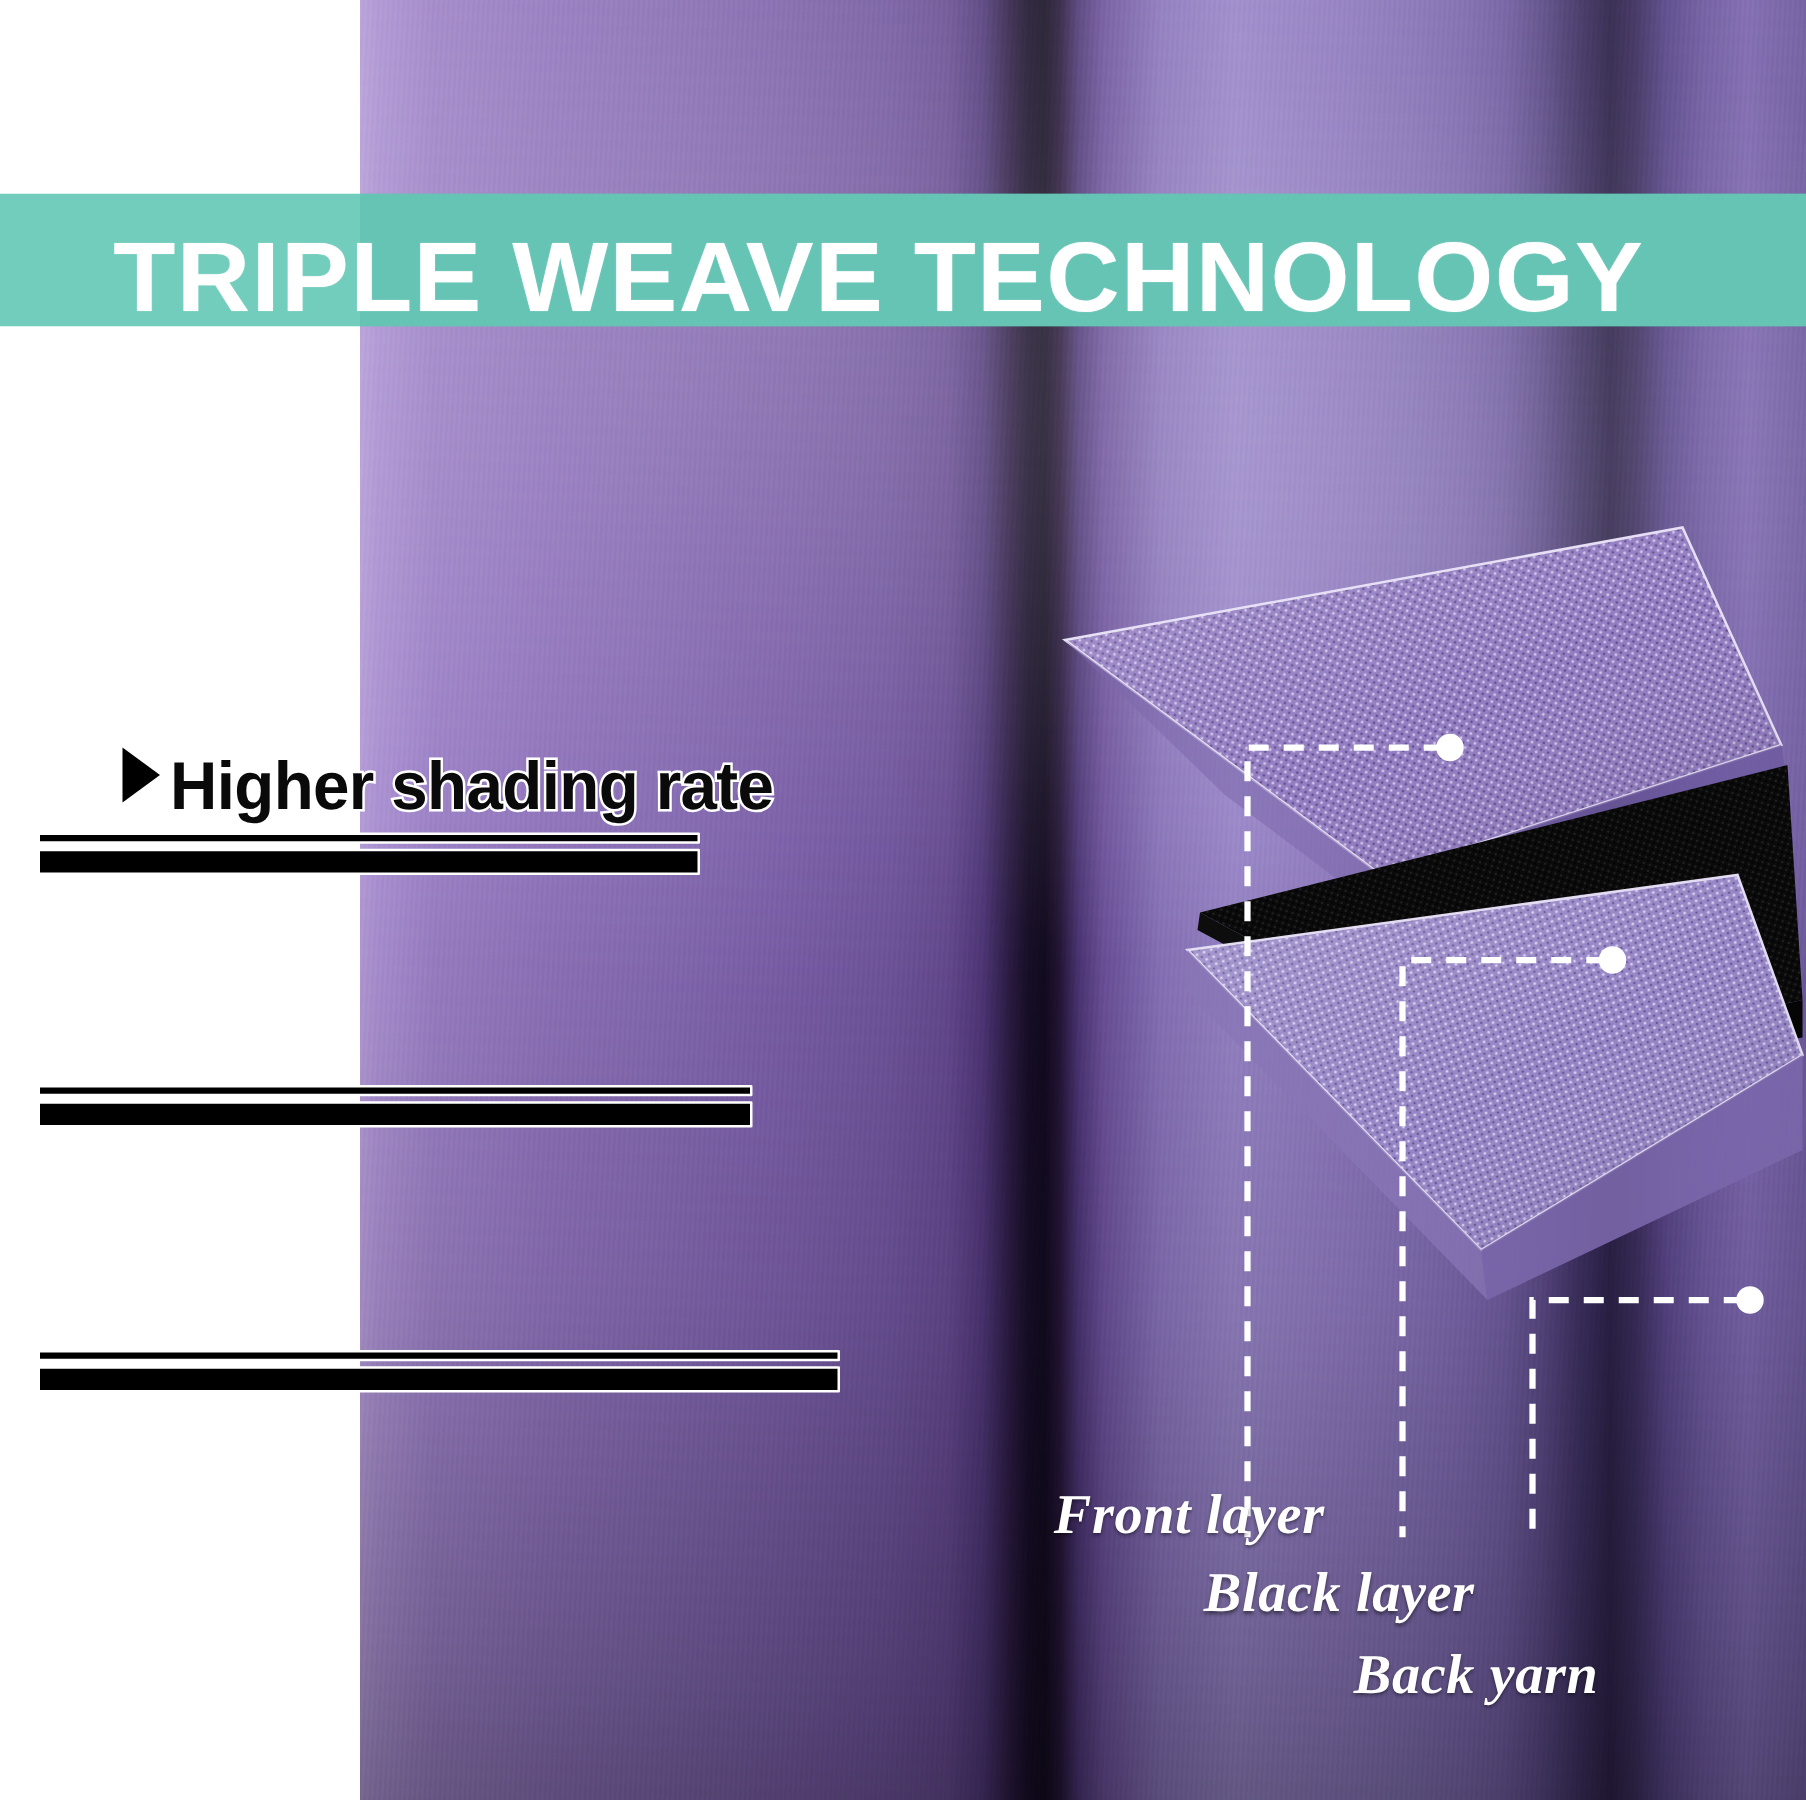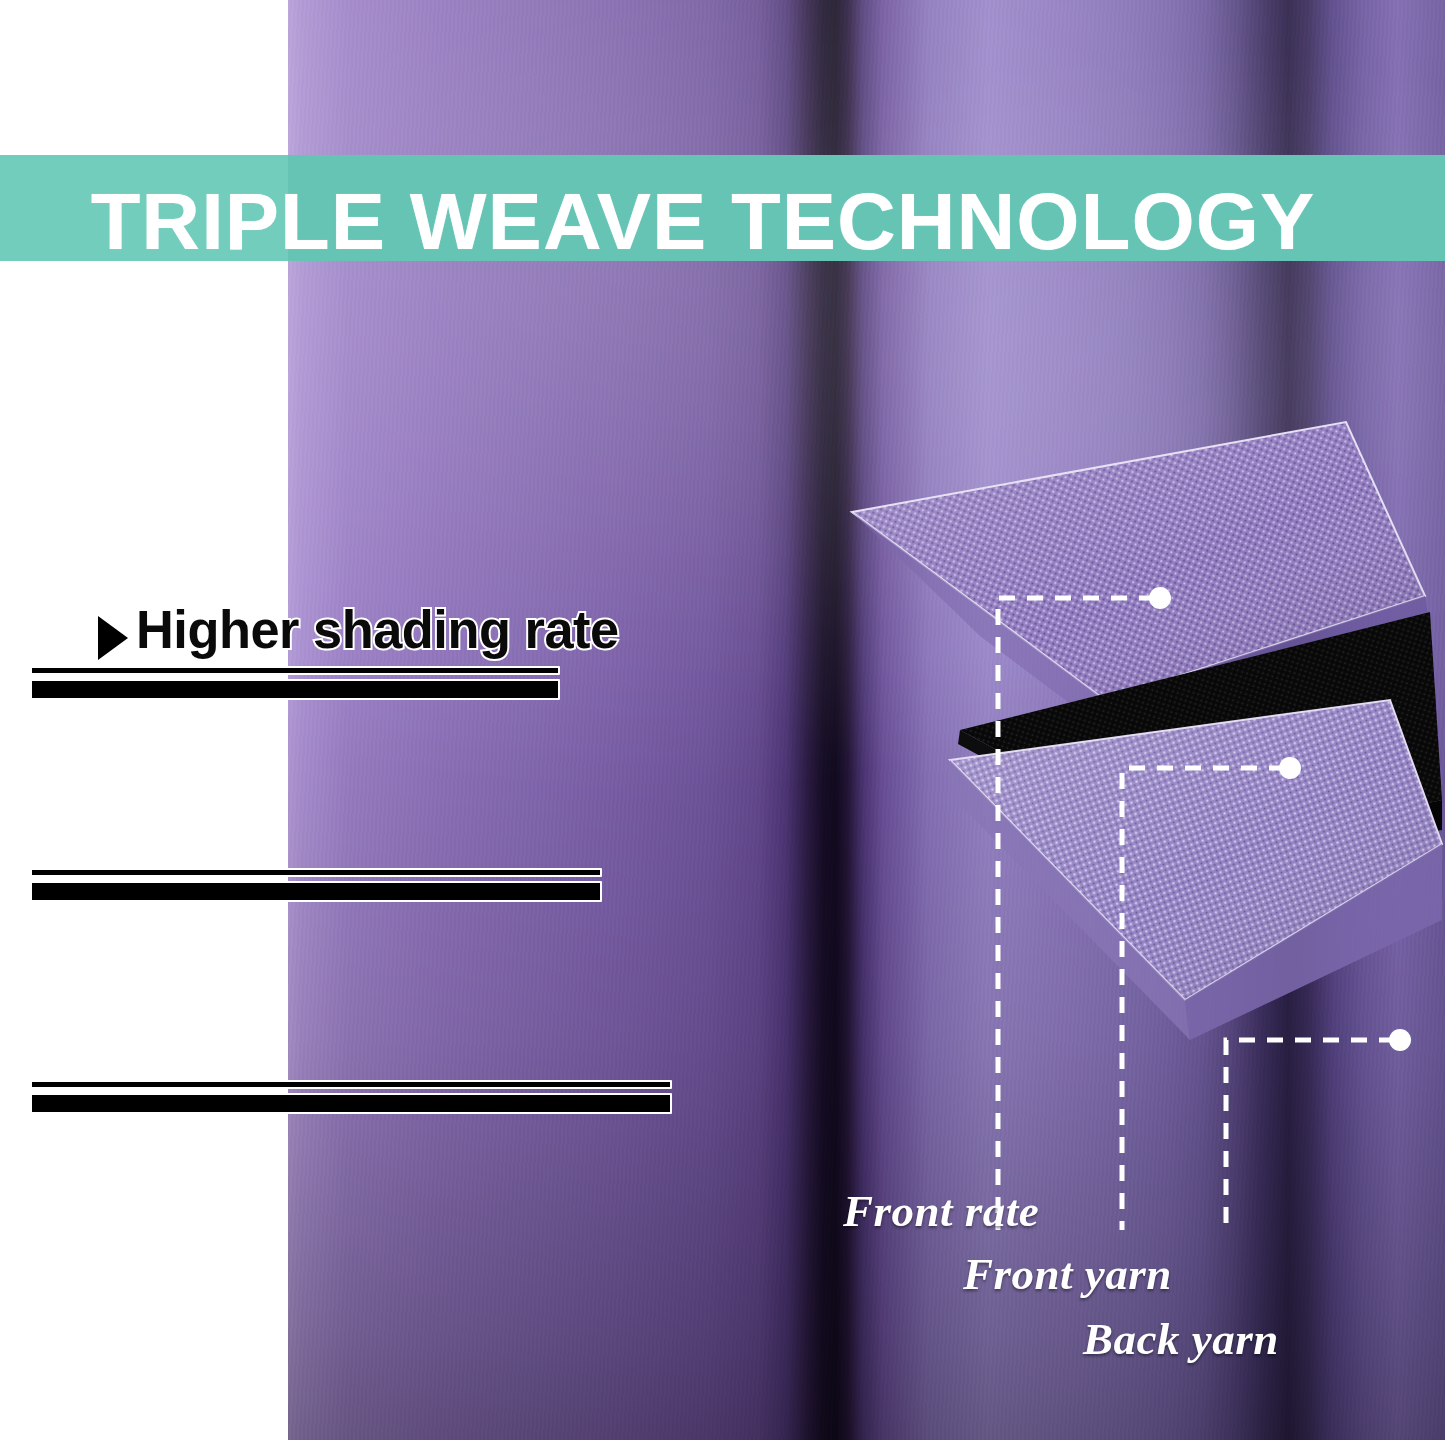--- a/index.html
+++ b/index.html
@@ -97,21 +97,21 @@
     font-size:79px;
     letter-spacing:1px;
     transform:scaleX(1.03);
     transform-origin:left center;
     white-space:nowrap;
     text-shadow:0 0 1px rgba(255,255,255,.5);
   }
 
   
   .feature{position:absolute;left:98px;}
-  .feature .row{display:flex;align-items:flex-end;white-space:nowrap;}
+  .feature .row{display:flex;align-items:flex-start;white-space:nowrap;}
   .tri{
     width:0;height:0;flex:0 0 auto;
     border-top:22px solid transparent;
     border-bottom:22px solid transparent;
     border-left:30px solid #000;
     margin-right:8px;
     filter:drop-shadow(0 0 2px #fff);
   }
   .ftext{
     font-family:"Liberation Sans",sans-serif;
@@ -246,17 +246,17 @@
       </g>
       <circle cx="460" cy="368" r="11" fill="#ffffff"></circle>
 
       <g stroke="#ffffff" stroke-width="5" fill="none" stroke-dasharray="16 12">
         <path d="M 565,640 L 396,640 L 396,830"></path>
       </g>
       <circle cx="570" cy="640" r="11" fill="#ffffff"></circle>
     </svg>
   </div>
 
-  <div class="lbl" style="left:843px;top:1185px">Front rate</div>
-  <div class="lbl" style="left:963px;top:1248px">Front yarn</div>
+  <div class="lbl" style="left:843px;top:1185px">Front layer</div>
+  <div class="lbl" style="left:963px;top:1248px">Black layer</div>
   <div class="lbl" style="left:1083px;top:1313px">Back yarn</div>
 
 </div>
 
 </body></html>

